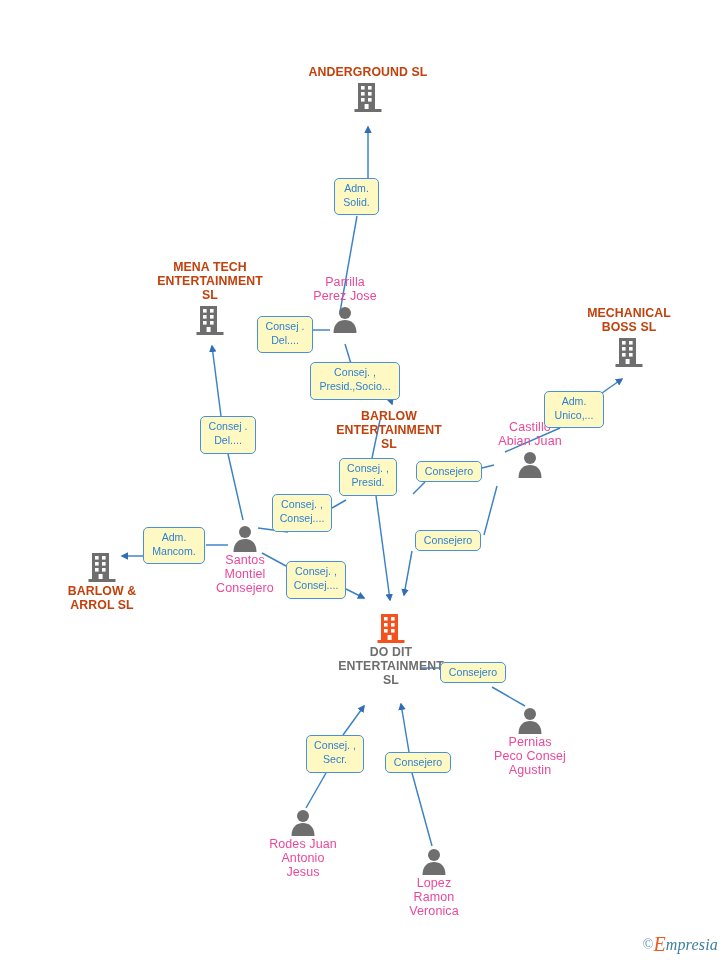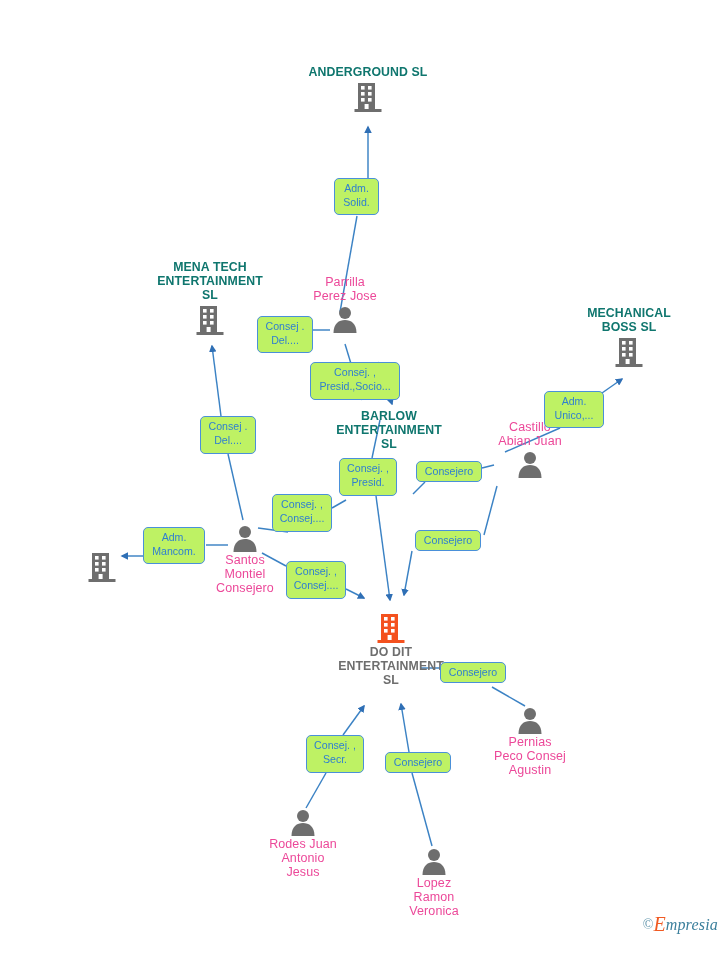--- a/index.html
+++ b/index.html
@@ -41,50 +41,50 @@
   .node .node-label {
     display: block;
     font-size: 12.3px;
     color: #7a7a7a;
     letter-spacing: 0.1px;
     white-space: pre-line;
     margin-top: 1px;
   }
   .node.company .node-label {
     font-weight: bold;
-    color: #0f766e;
+    color: #c2410c;
   }
   .node.company.focus .node-label {
     color: #6e6e6e;
   }
   .node.person .node-label {
     font-weight: normal;
     color: #ec4899;
     font-size: 12.5px;
   }
   .node.label-above .node-label { margin-bottom: 2px; }
 
   .rel-box {
     position: absolute;
     box-sizing: border-box;
     border: 1.3px solid #4a90d9;
     border-radius: 5px;
-    background: #bef264;
+    background: #fef9c3;
     color: #2f7fd0;
     font-size: 10.6px;
     line-height: 13.5px;
     text-align: center;
     padding: 3px 5px;
     white-space: pre-line;
     z-index: 5;
   }
   .watermark {
     position: absolute;
     right: 10px;
-    bottom: 24px;
+    bottom: 4px;
     font-size: 16px;
     color: #3d7f9e;
     font-family: "Liberation Serif", serif;
     white-space: nowrap;
   }
   .watermark .wm-c {
     font-size: 14px;
     vertical-align: 1px;
     color: #6a9bb0;
   }
@@ -231,20 +231,22 @@
           <rect x="7" y="5" width="3.6" height="3.6"></rect>
             <rect x="14" y="5" width="3.6" height="3.6"></rect>
           <rect x="7" y="11" width="3.6" height="3.6"></rect>
             <rect x="14" y="11" width="3.6" height="3.6"></rect>
           <rect x="7" y="17" width="3.6" height="3.6"></rect>
             <rect x="14" y="17" width="3.6" height="3.6"></rect>
           <rect x="10.6" y="23" width="4" height="5"></rect>
         </g>
       </svg>
     </span>
+    <span class="node-label">BARLOW &amp;
+ARROL SL</span>
   </div>
 
   <div class="node company focus" style="left:391px; top:612px;">
     <span class="glyph">
       <svg width="28" height="32" viewBox="0 0 28 32">
         <rect x="4" y="2" width="17" height="26" fill="#f4511e"></rect>
         <rect x="0.5" y="28" width="27" height="3" fill="#f4511e"></rect>
         <g fill="#ffffff">
           <rect x="7" y="5" width="3.6" height="3.6"></rect>
             <rect x="14" y="5" width="3.6" height="3.6"></rect>

